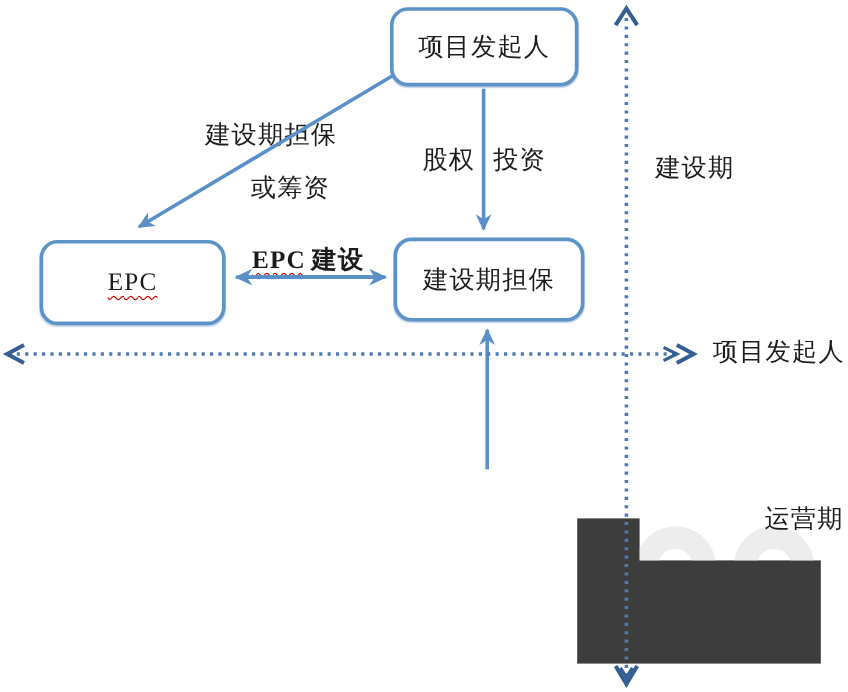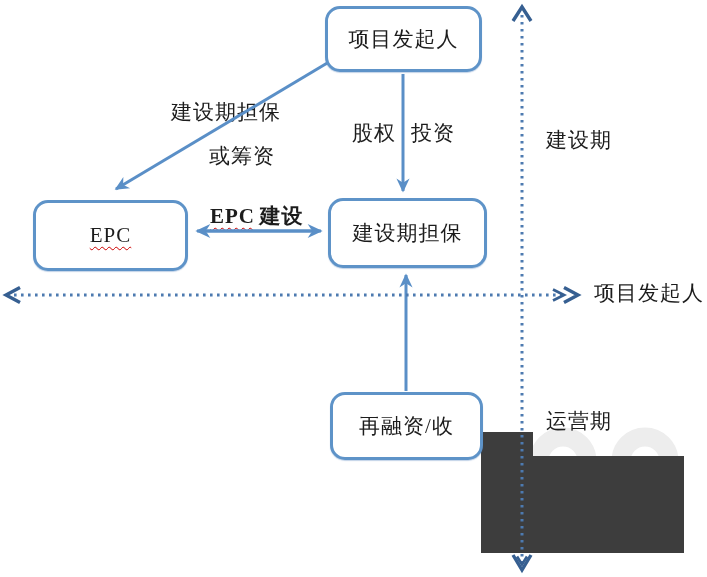--- a/index.html
+++ b/index.html
@@ -22,21 +22,21 @@
   #node-epc{left:33px;top:200px;width:155px;height:71px;}
   #node-company{left:328px;top:198px;width:159px;height:70px;}
   #node-refinance{left:330px;top:392px;width:153px;height:68px;}
   #label-guarantee{left:133px;top:90px;width:178px;height:82px;}
   #label-guarantee .l1{margin:8px 0 0 38px;}
   #label-guarantee .l2{margin:16px 0 0 76px;}
   #label-equity{left:345px;top:110px;width:166px;height:60px;display:flex;gap:15px;padding:9px 0 0 7px;box-sizing:border-box;}
   #label-epc-build{left:197px;top:198px;width:130px;height:42px;padding:4px 0 0 13px;box-sizing:border-box;font-weight:bold;}
   #label-construction{left:533px;top:117px;width:170px;height:56px;padding:9px 0 0 13px;box-sizing:border-box;}
   #label-commercial{left:560px;top:275px;width:147px;height:38px;padding:4px 0 0 34px;box-sizing:border-box;}
-  #label-operation{left:533px;top:399px;width:170px;height:57px;overflow:hidden;}
+  #label-operation{left:533px;top:410px;width:170px;height:57px;overflow:hidden;text-align:right;}
   #label-operation .txt{position:relative;z-index:1;margin:8px 0 0 13px;}
   #label-operation svg{position:absolute;left:0;top:0;}
   #lines{position:absolute;left:0;top:0;pointer-events:none;}
 </style>
 </head>
 <body>
 
 <div id="diagram">
 
   <div class="darkrect"></div>
@@ -110,17 +110,14 @@
   </div>
 
   <div class="node" id="node-epc">
     <span class="sq">EPC</span>
   </div>
 
   <div class="node" id="node-company">
     <span>建设期担保</span>
   </div>
 
-  <div class="node" id="node-refinance">
-    <span>再融资/收</span>
-  </div>
 
 </div>
 
 </body></html>

